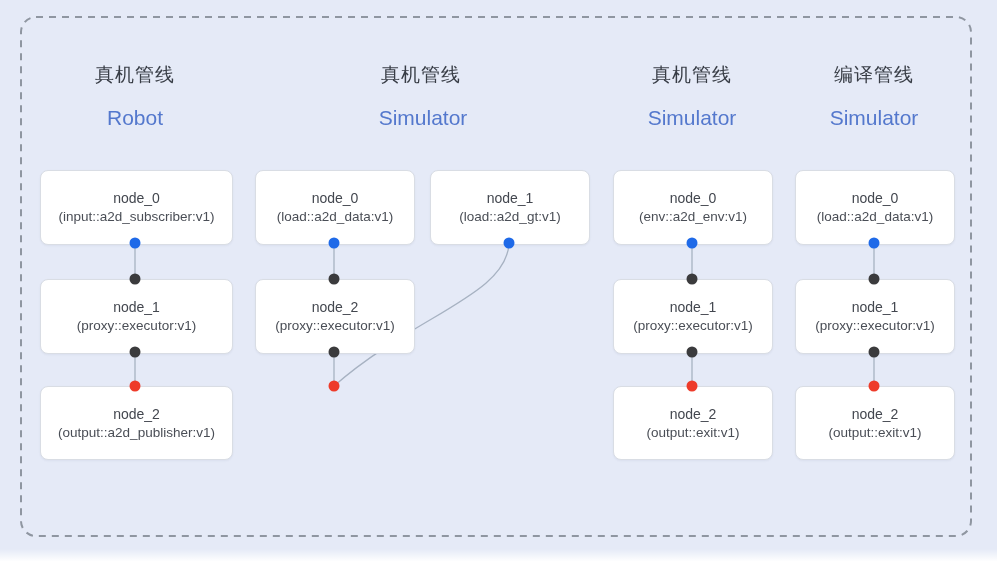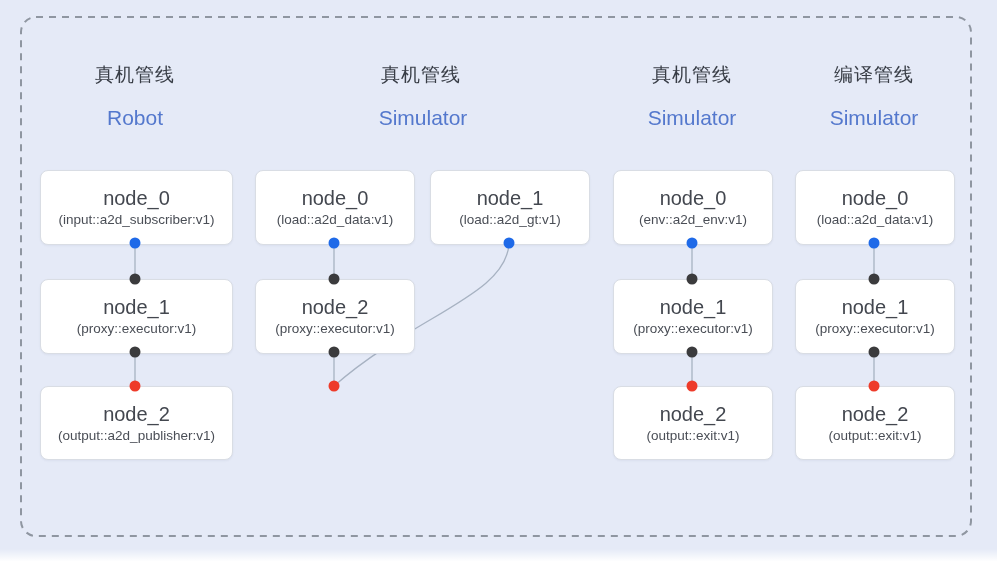--- a/index.html
+++ b/index.html
@@ -53,21 +53,21 @@
     position:absolute;z-index:2;
     background:var(--node-bg);
     border:1px solid var(--node-border);
     border-radius:8px;
     box-shadow:0 1px 2px rgba(90,105,140,0.08);
     display:flex;flex-direction:column;align-items:center;justify-content:center;
     gap:5px;
     color:var(--node-text);
     text-align:center;
   }
-  .node .node-label{font-size:20px;line-height:1;}
+  .node .node-label{font-size:14px;line-height:1;}
   .node .node-type{font-size:13.5px;line-height:1;color:#4a4e56;}
 </style>
 </head>
 <body>
 
 <div class="stage">
 
   <svg class="layer edges-layer" viewBox="0 0 997 563">
     <rect class="frame-rect" x="21" y="17" width="950" height="519" rx="15"></rect>
 

